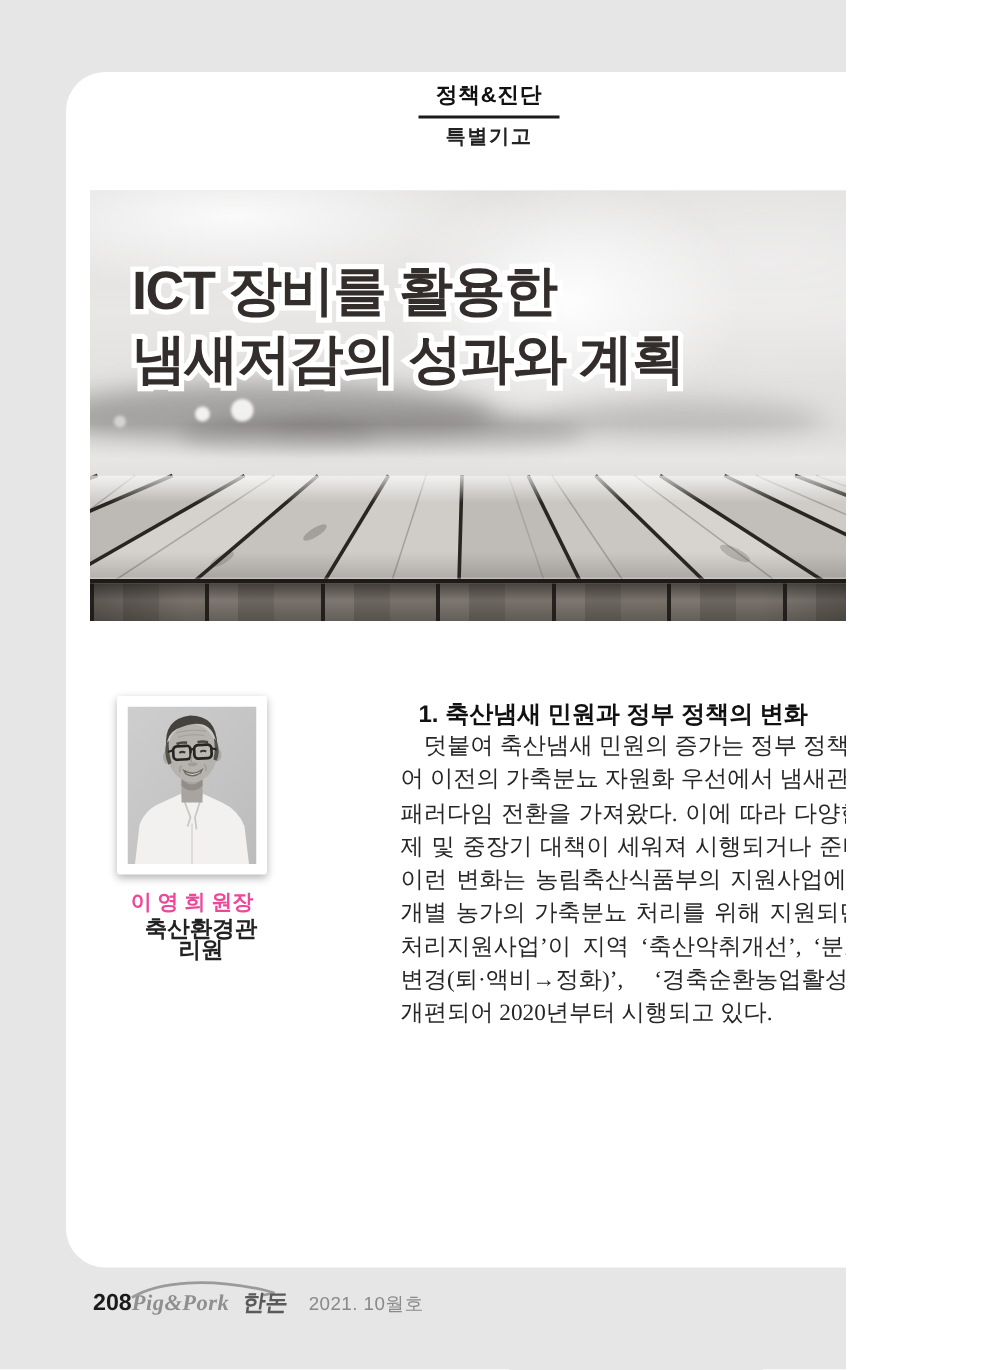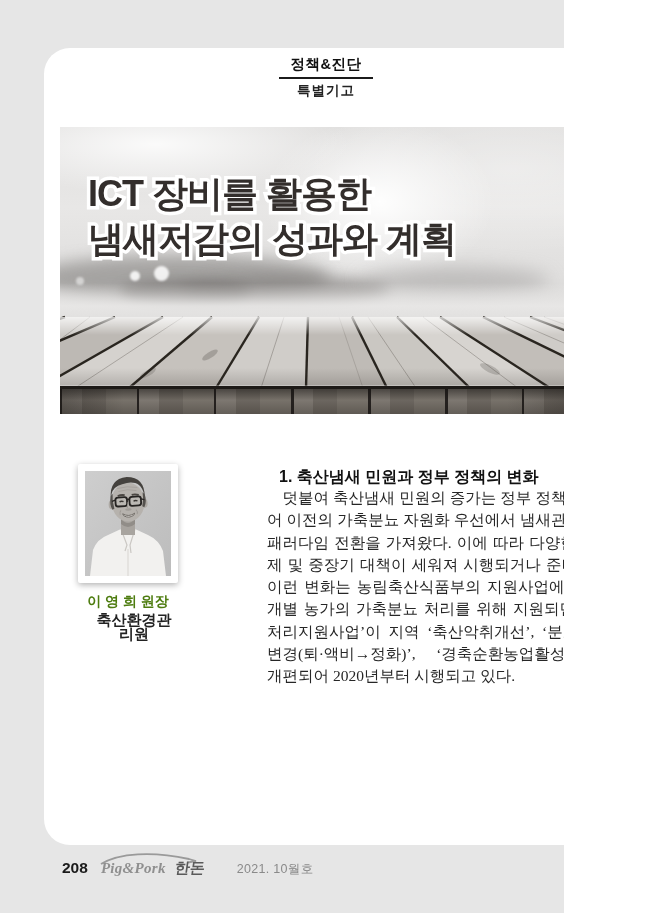--- a/index.html
+++ b/index.html
@@ -48,42 +48,42 @@
       font-size:36px;line-height:45px;font-weight:800;letter-spacing:-1px;color:#332e2c;}
   .hero-title .t{position:relative;display:block;z-index:0;white-space:nowrap;}
   .hero-title .t::before{content:attr(data-text);position:absolute;left:0;top:0;z-index:-1;
       color:#fff;-webkit-text-stroke:7px #ffffff;}
 
   
   .author-fig{position:absolute;left:34px;top:416px;width:100px;text-align:center;}
   .photo-frame{width:86px;height:105px;background:#fff;padding:7px;box-shadow:0 2px 6px rgba(0,0,0,.3);
       border-radius:2px;margin:0 auto;}
   .photo-frame svg{display:block;}
-  .author-name{margin-top:10px;font-size:14px;font-weight:bold;color:#4d7c0f;line-height:16px;}
+  .author-name{margin-top:10px;font-size:14px;font-weight:bold;color:#ec4899;line-height:16px;}
   .author-affil{margin-top:4px;font-size:15px;font-weight:600;color:#222;line-height:14px;margin-left:12px;}
 
   
   .article{position:absolute;left:199px;top:419px;width:381px;margin-left:24px;}
   .section-heading{font-size:16px;font-weight:bold;color:#111;text-indent:12px;line-height:20px;
       font-family:"Liberation Sans","DejaVu Sans",sans-serif;}
   .article p{margin:0;font-family:"Liberation Serif","DejaVu Serif",serif;
       font-size:15.5px;line-height:22.3px;color:#262626;
       text-align:justify;word-break:break-all;text-indent:1em;}
   .article p.first{margin-top:27px;}
 
   
   .footer{position:absolute;left:62px;top:859px;display:flex;align-items:baseline;justify-content:space-between;}
   .page-number{font-size:15.5px;font-weight:bold;color:#1a1a1a;}
-  .logo-wrap{position:relative;margin-left:13px;}
+  .logo-wrap{position:relative;}
   .logo-pigpork{font-family:"Liberation Serif","DejaVu Serif",serif;font-style:italic;font-weight:bold;
       font-size:15px;color:#8f8f8f;letter-spacing:.3px;}
   .logo-swoosh{position:absolute;left:-4px;top:-8px;}
   .logo-handon{display:inline-block;margin-left:9px;font-size:15px;font-weight:bold;color:#5a5a5a;
       transform:skewX(-8deg);}
-  .issue{margin-left:32px;font-size:12.5px;color:#8a8a8a;letter-spacing:.3px;}
+  .issue{margin-left:14px;font-size:12.5px;color:#8a8a8a;letter-spacing:.3px;}
 </style>
 </head>
 <body>
 
 <div id="stage">
 
   <div class="card">
 
     <div class="pageheader">
       <div class="header-cat">정책&amp;진단</div>

